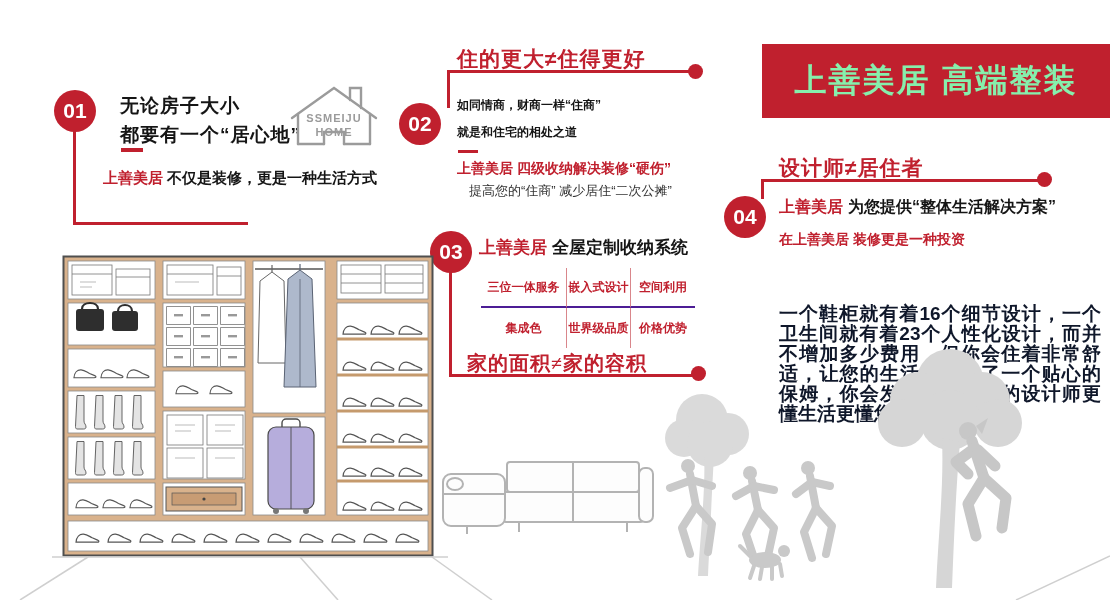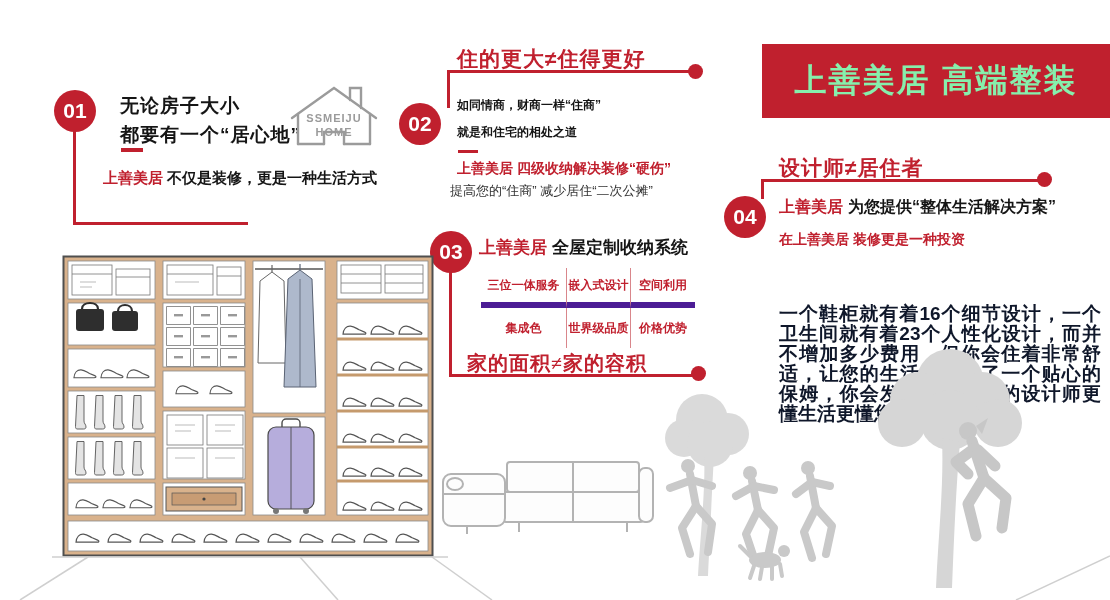--- a/index.html
+++ b/index.html
@@ -35,27 +35,27 @@
   .p1text{position:absolute;left:120px;top:91px;font-size:19px;line-height:29px;font-weight:700;color:#151515;letter-spacing:1px;}
   .slogan{position:absolute;left:103px;top:169px;font-size:15px;font-weight:700;color:#151515;white-space:nowrap;}
   .slogan .red{margin-right:4px;}
   .bigHead{position:absolute;font-weight:700;color:#c0202e;white-space:nowrap;}
   .h1t{left:111px;top:192px;font-size:24px;letter-spacing:2px;}
   .h2t{left:457px;top:45px;font-size:21px;letter-spacing:1px;}
   .h3t{left:467px;top:350px;font-size:20px;letter-spacing:1px;font-family:Liberation Serif, serif;}
   .h4t{left:779px;top:154px;font-size:21px;letter-spacing:1px;}
   .p2text{position:absolute;left:457px;top:92px;font-size:12px;line-height:27px;font-weight:700;color:#151515;}
   .note2red{position:absolute;left:457px;top:160px;font-size:14px;font-weight:700;color:#c0202e;white-space:nowrap;}
-  .note2blk{position:absolute;left:450px;top:182px;font-size:13px;color:#333;white-space:nowrap;}
+  .note2blk{position:absolute;left:469px;top:182px;font-size:13px;color:#333;white-space:nowrap;}
   .p3title{position:absolute;left:479px;top:236px;font-size:17px;font-weight:700;color:#151515;white-space:nowrap;}
   .p3title .red{margin-right:5px;}
   .grid3{position:absolute;left:481px;top:268px;width:214px;display:grid;
          grid-template-columns:86px 64px 64px;grid-auto-rows:40px;}
   .cell{display:flex;align-items:center;justify-content:center;font-size:12px;font-weight:700;color:#c0202e;
-        border-right:1px solid #d9868b;border-bottom:6px solid #4c1d95;white-space:nowrap;}
+        border-right:1px solid #d9868b;border-bottom:2px solid #4c1d95;white-space:nowrap;}
   .cell:nth-child(3n){border-right:none;}
   .cell:nth-child(n+4){border-bottom:none;}
   .p4line1{position:absolute;left:779px;top:197px;font-size:16px;font-weight:700;color:#151515;white-space:nowrap;}
   .p4line1 .red{margin-right:5px;}
   .note4{position:absolute;left:779px;top:231px;font-size:14px;font-weight:700;color:#c0202e;white-space:nowrap;}
   .para{position:absolute;left:779px;top:256px;width:322px;font-size:19px;line-height:20px;color:#0f172a;font-weight:600;text-align:justify;margin-top:48px;}
   
   .ill{position:absolute;}
   .wardrobe{left:62px;top:255px;}
   .houselogo{left:284px;top:80px;}

